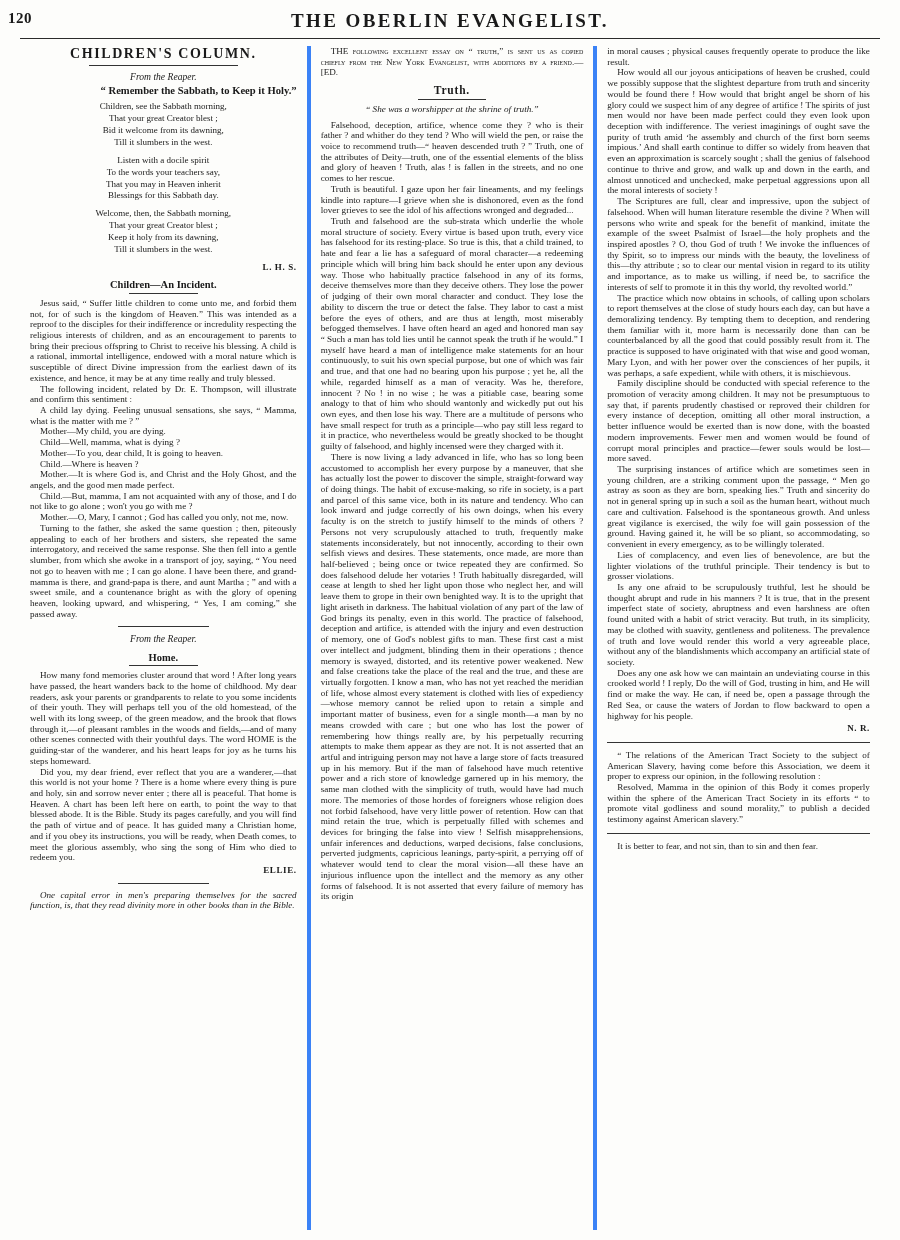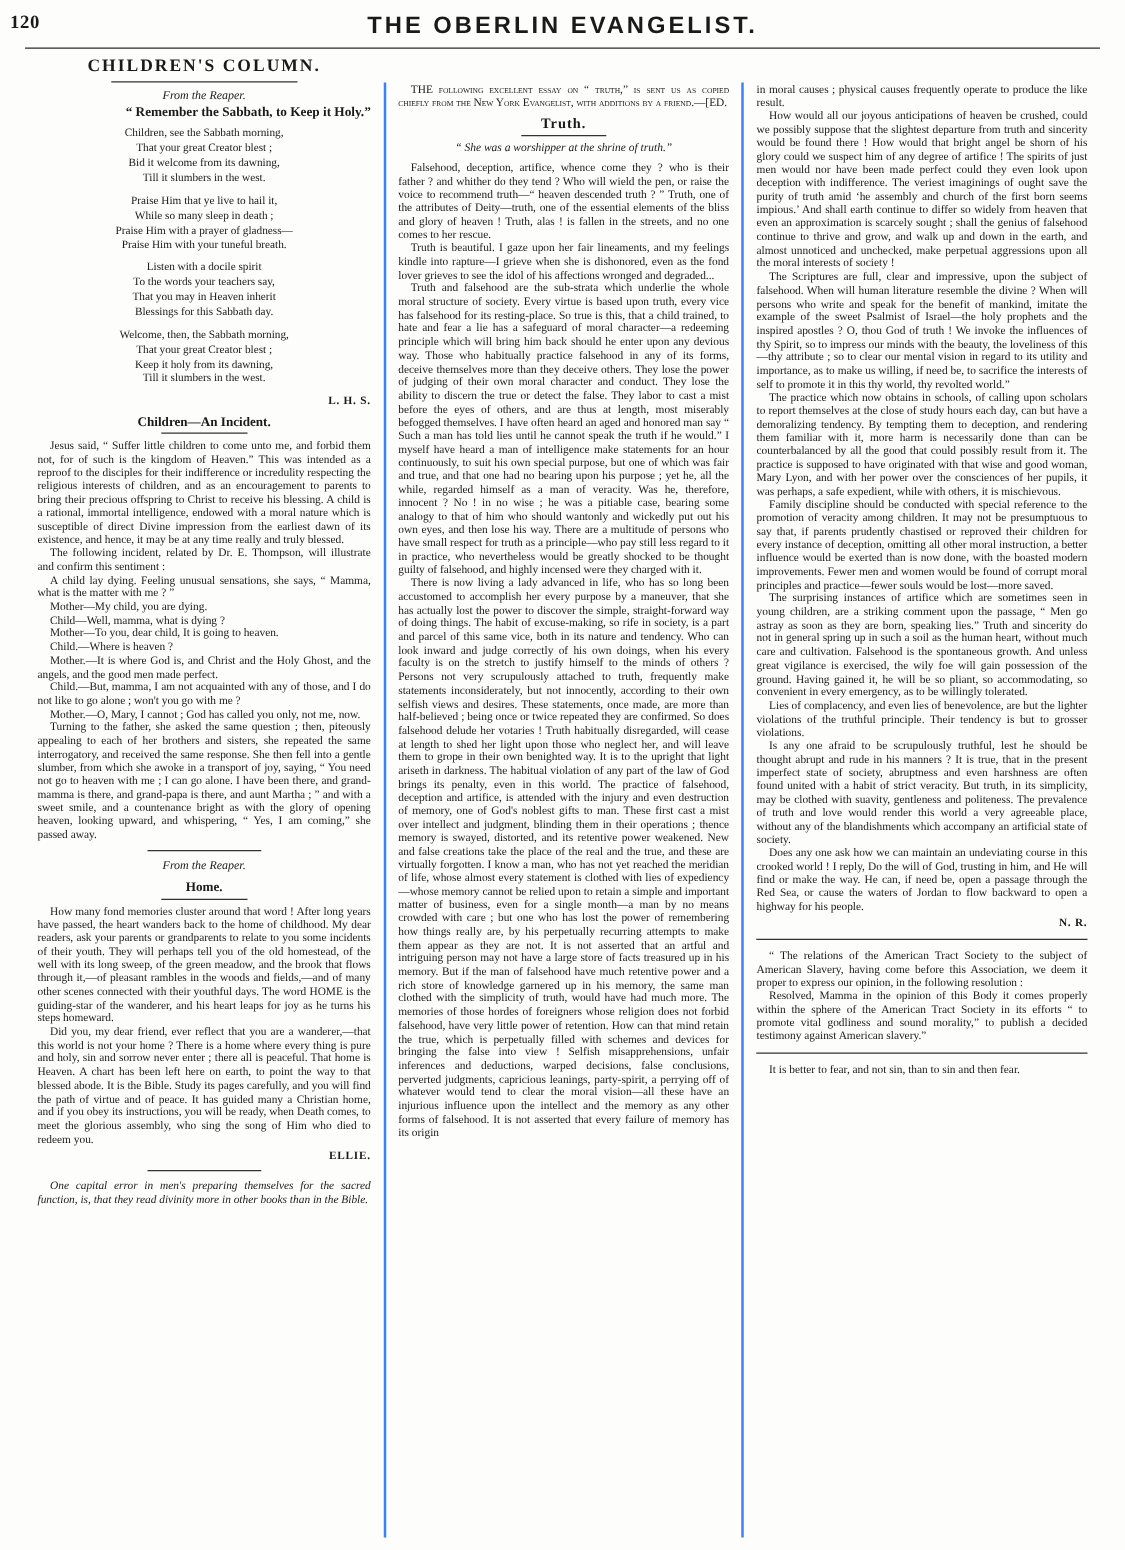--- a/index.html
+++ b/index.html
@@ -36,21 +36,21 @@
     top: 10px;
     font-size: 15px;
     font-weight: bold;
     letter-spacing: 0.5px;
   }
   .masthead-title {
     text-align: center;
     font-size: 19px;
     letter-spacing: 2.4px;
     font-weight: bold;
-    font-family: Liberation Sans, sans-serif;
+    font-family: Liberation Serif, serif;
   }
   .rule {
     border: 0;
     border-top: 1px solid #2b2b2b;
     margin: 4px 20px 0 20px;
   }
   
   .columns {
     position: absolute;
     top: 46px;
@@ -63,22 +63,21 @@
   .col {
     width: 33.33%;
     box-sizing: border-box;
     padding: 0 10px;
     font-size: 9.1px;
     line-height: 1.18;
     text-align: justify;
     position: relative;
   }
   .col + .col {
-    border-left: 2px solid #3b82f6;
-    margin-top: 20px;
+    border-left: 4px solid #3b82f6;
   }
   .col p {
     margin: 0;
     text-indent: 10px;
     hyphens: auto;
   }
   .col p.noindent { text-indent: 0; }
   .headline {
     text-align: center;
     font-size: 14px;
@@ -178,24 +177,20 @@
       <div class="headline">CHILDREN'S COLUMN.</div>
       <hr class="head-rule">
       <div class="subhead">From the Reaper.</div>
       <div class="subhead-b">“ Remember the Sabbath, to Keep it Holy.”</div>
 
       <div class="poem">
         <div class="stanza" style="white-space: pre-line;">Children, see the Sabbath morning,
 That your great Creator blest ;
 Bid it welcome from its dawning,
 Till it slumbers in the west.</div>
-        <div class="stanza" style="white-space: pre-line;">Praise Him that ye live to hail it,
-While so many sleep in death ;
-Praise Him with a prayer of gladness—
-Praise Him with your tuneful breath.</div>
         <div class="stanza" style="white-space: pre-line;">Listen with a docile spirit
 To the words your teachers say,
 That you may in Heaven inherit
 Blessings for this Sabbath day.</div>
         <div class="stanza" style="white-space: pre-line; text-align: center;">Welcome, then, the Sabbath morning,
 That your great Creator blest ;
 Keep it holy from its dawning,
 Till it slumbers in the west.</div>
       </div>
       <div class="signoff">L. H. S.</div>

